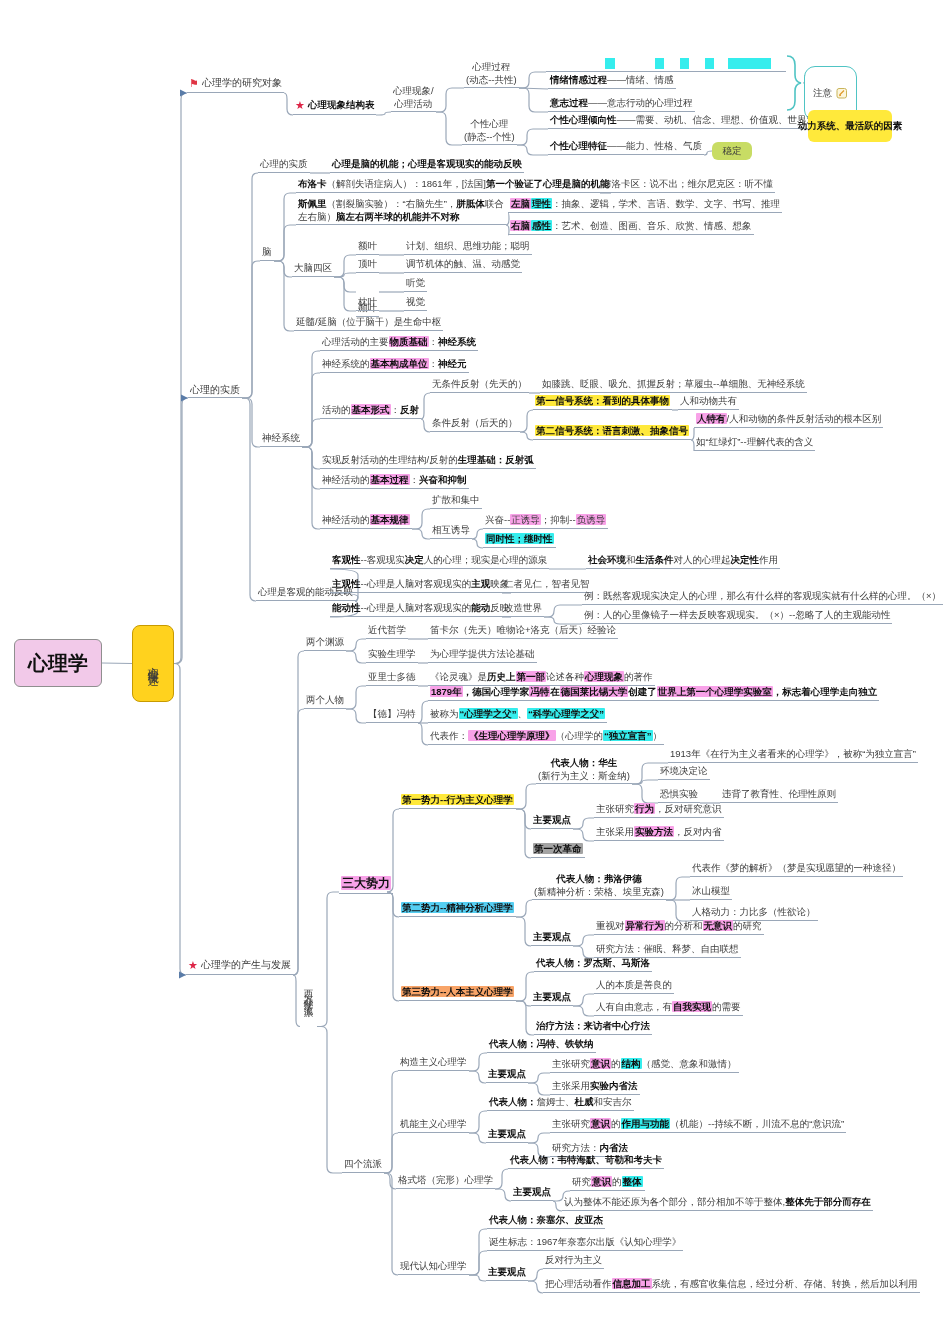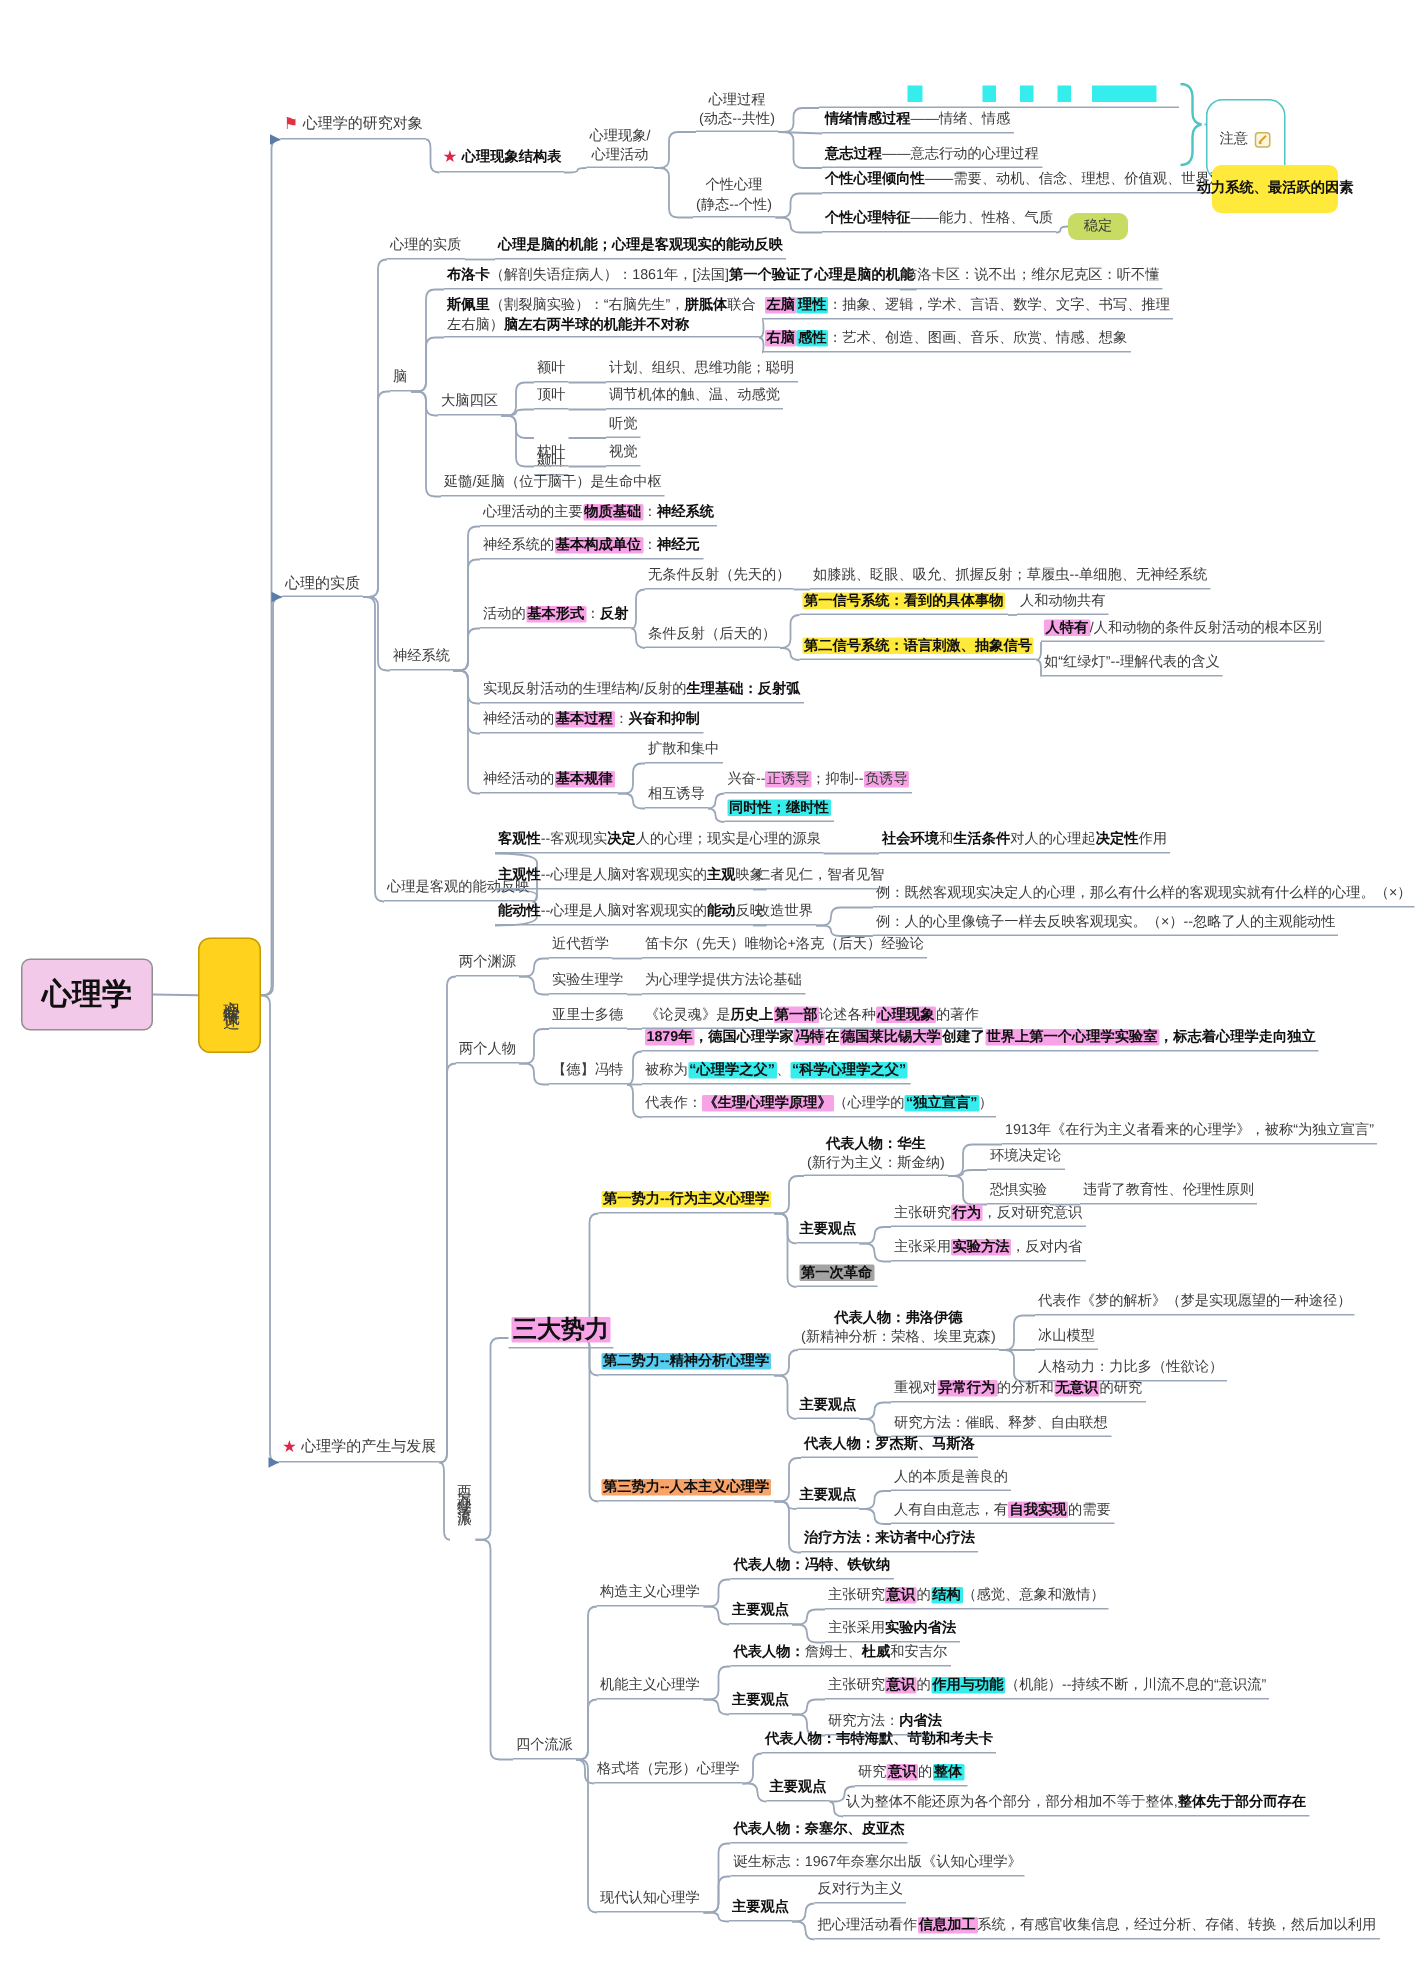--- a/index.html
+++ b/index.html
@@ -389,21 +389,21 @@
     </div>
     <div class="node" style="left: 428px; top: 708px;">
       <div class="tline"><span>被称为</span><span class="b hl-cyan">“心理学之父”</span><span>、</span><span class="b hl-cyan">“科学心理学之父”</span></div>
     </div>
     <div class="node" style="left: 428px; top: 730px;">
       <div class="tline"><span>代表作：</span><span class="b hl-pink">《生理心理学原理》</span><span>（心理学的</span><span class="b hl-cyan">“独立宣言”</span><span>）</span></div>
     </div>
     <div class="node vtext" style="left: 300px; top: 982px; height: 88px;">
       <div class="tline"><span>西方心理学流派</span></div>
     </div>
-    <div class="node" style="left: 339px; top: 876px; font-size: 16px;">
+    <div class="node" style="left: 339px; top: 876px; font-size: 12px;">
       <div class="tline"><span class="b hl-pink">三大势力</span></div>
     </div>
     <div class="node" style="left: 399px; top: 794px;">
       <div class="tline"><span class="b hl-yellow">第一势力--行为主义心理学</span></div>
     </div>
     <div class="node center" style="left: 536px; top: 757px;">
       <div class="tline"><span class="b">代表人物：华生</span></div>
       <div class="tline"><span>(新行为主义：斯金纳)</span></div>
     </div>
     <div class="node" style="left: 668px; top: 748px;">

